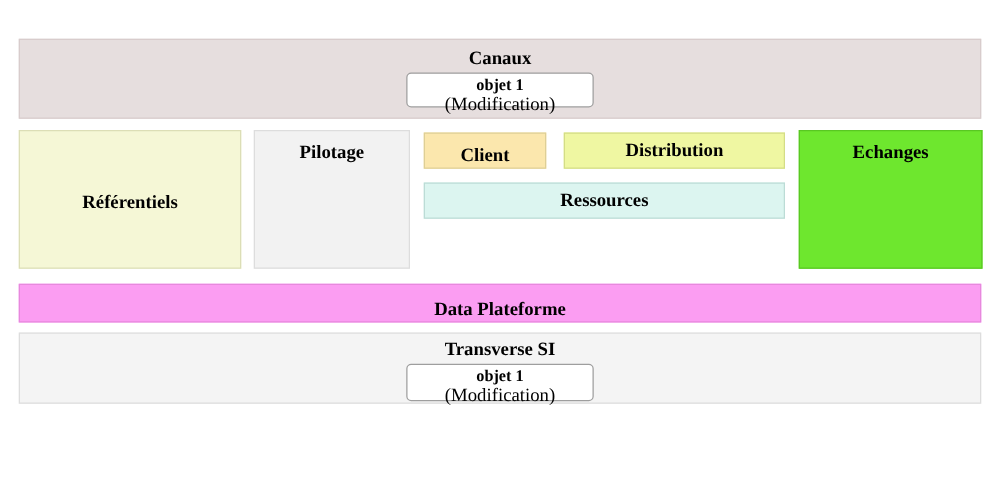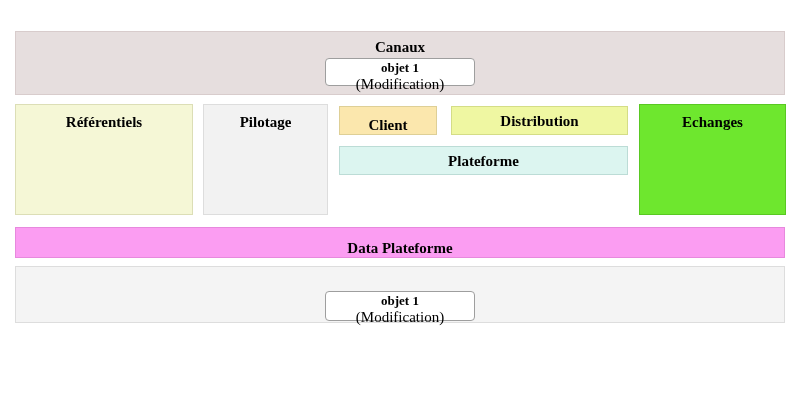--- a/index.html
+++ b/index.html
@@ -34,21 +34,21 @@
     border-color: var(--canaux-border, #d8cccc);
     text-align: center;
   }
   .zone.canaux .zone-title { padding-top: 6px; }
   
   .zone.referentiels {
     left: 15px; top: 104px; width: 178px; height: 111px;
     background: var(--referentiels-bg, #f5f7d6);
     border-color: var(--referentiels-border, #dcdeb6);
   }
-  .zone.referentiels .zone-title { padding-top: 8px; }
+  .zone.referentiels .zone-title { padding-top: 8px; margin-top: 40px; }
   .zone.pilotage {
     left: 203px; top: 104px; width: 125px; height: 111px;
     background: var(--pilotage-bg, #f2f2f2);
     border-color: var(--pilotage-border, #dddddd);
   }
   .zone.pilotage .zone-title { padding-top: 8px; }
   .zone.client {
     left: 339px; top: 106px; width: 98px; height: 29px;
     background: var(--client-bg, #fbe7ad);
     border-color: var(--client-border, #decf96);
@@ -142,32 +142,33 @@
 
   <div class="zone client">
     <div class="zone-title">Client</div>
   </div>
 
   <div class="zone distribution">
     <div class="zone-title">Distribution</div>
   </div>
 
   <div class="zone operations">
-    <div class="zone-title">Plateforme</div>
+    <div class="zone-title">Ressources</div>
   </div>
 
 
   <div class="zone echanges">
     <div class="zone-title">Echanges</div>
   </div>
 
   <div class="zone data-plateforme">
     <div class="zone-title">Data Plateforme</div>
   </div>
 
   <div class="zone transverse">
+    <div class="zone-title">Transverse SI</div>
     <div class="object-node">
       <div class="object-title">objet 1</div>
       <div class="object-subtitle">(Modification)</div>
     </div>
   </div>
 
 </div>
 
 </body></html>

